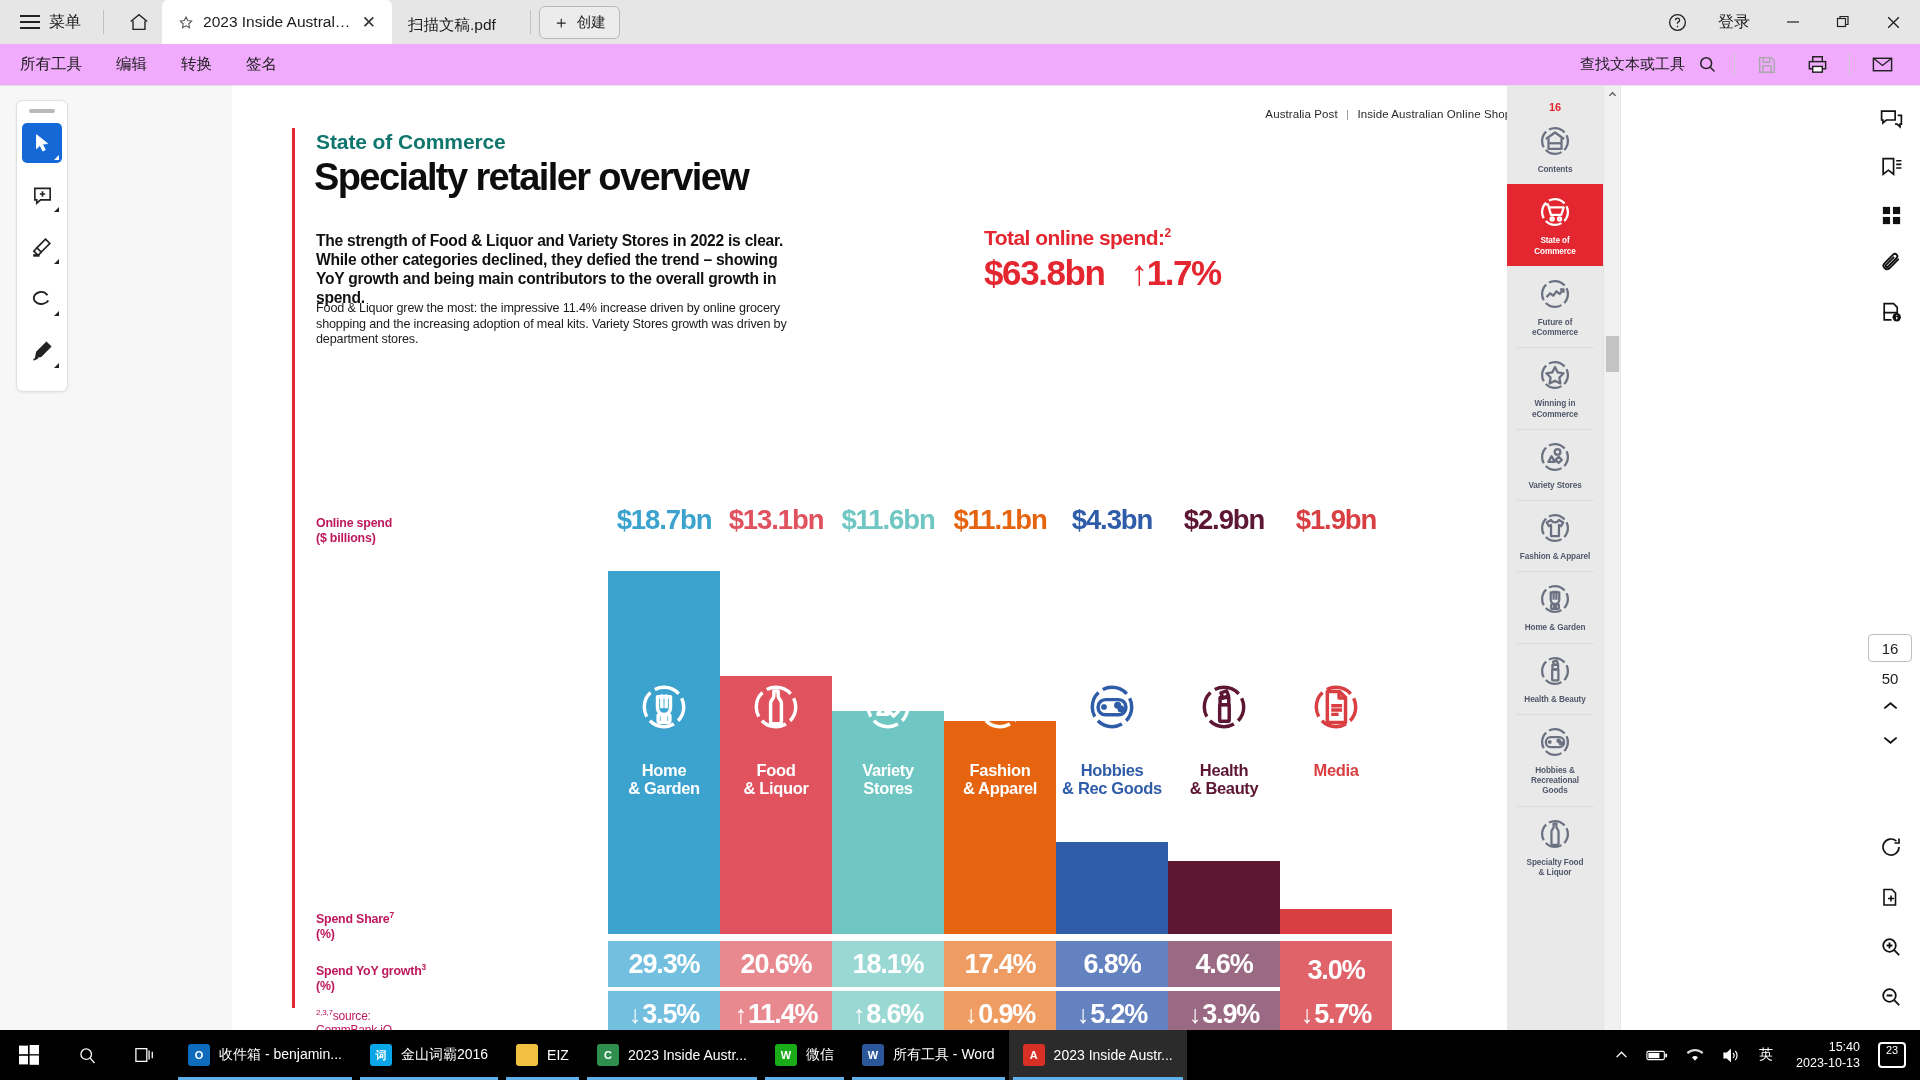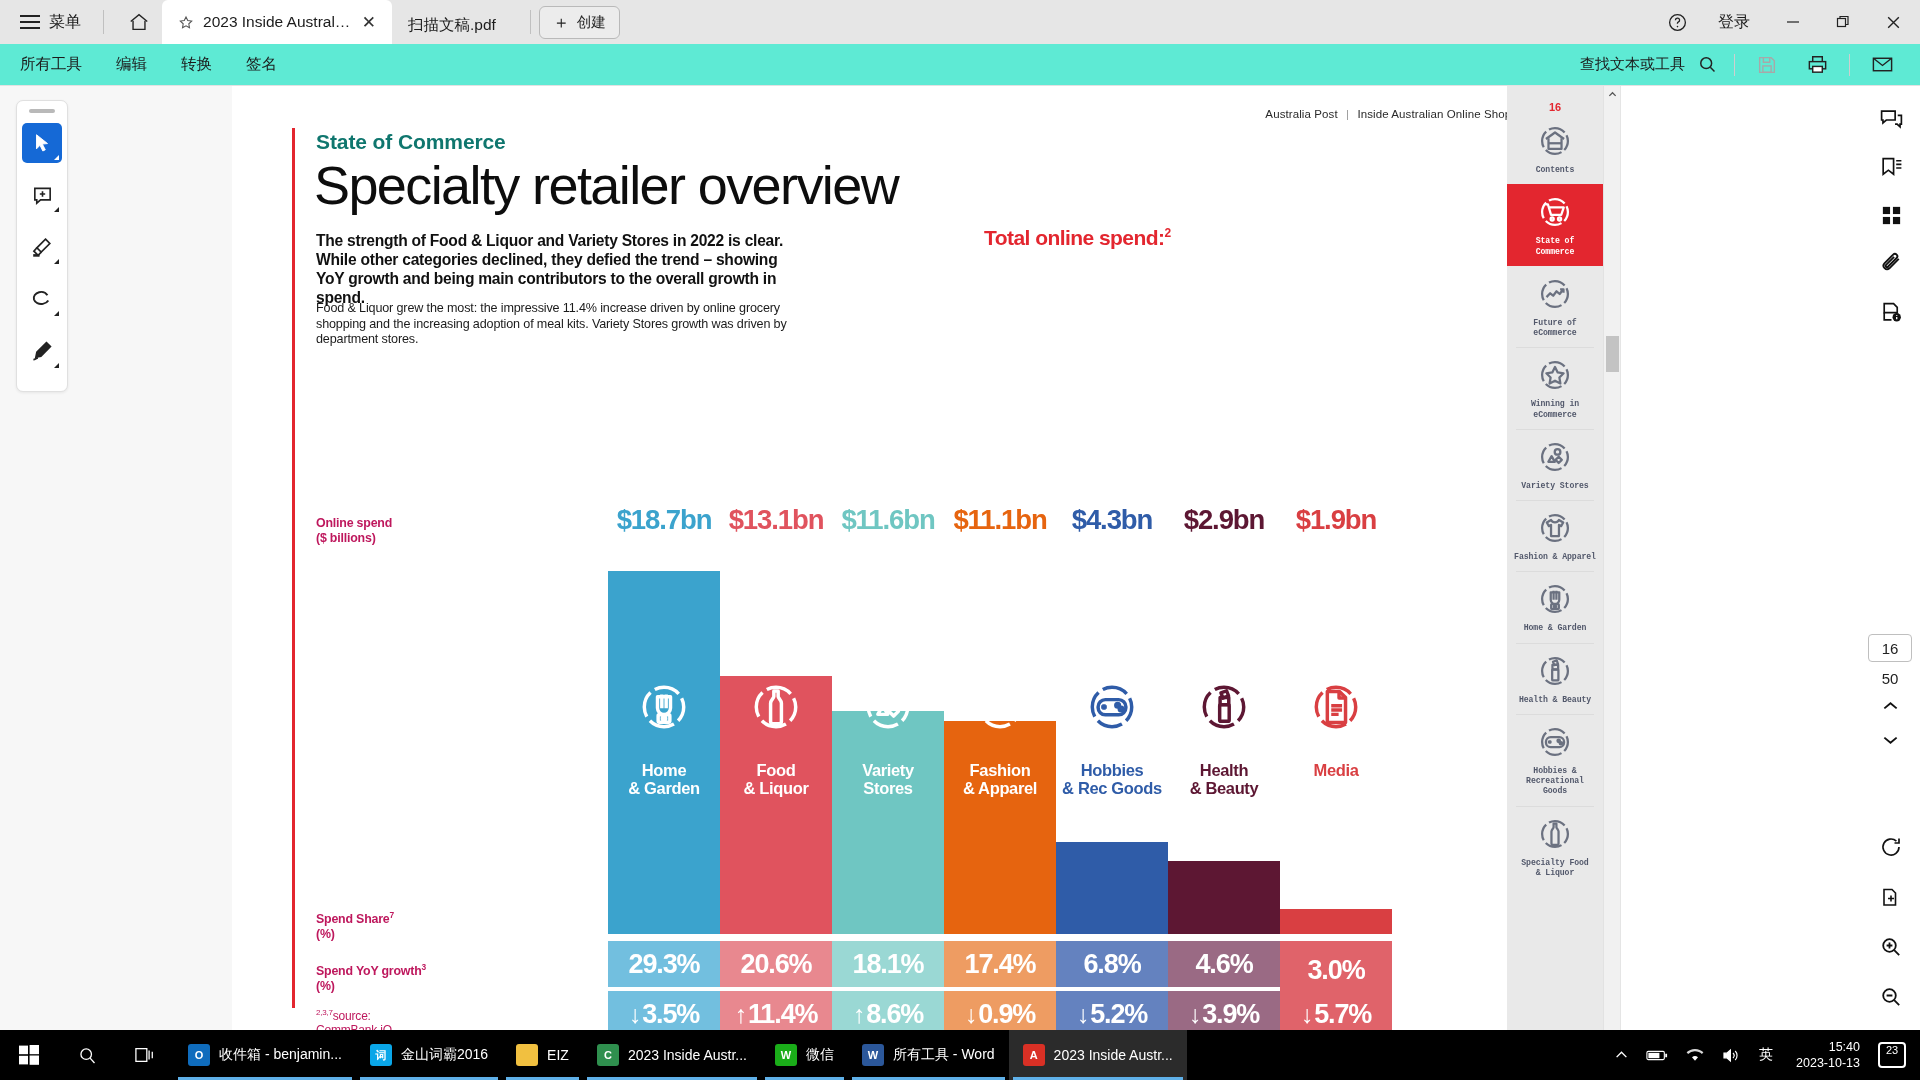--- a/index.html
+++ b/index.html
@@ -42,21 +42,21 @@
     padding: 6px 13px; font-size: 14.5px; cursor: pointer; color:#222;
   }
   .tb-right { margin-left: auto; display: flex; align-items: center; height: 44px; gap: 4px; padding-right: 4px; }
   .tb-icon { width: 42px; height: 44px; display: flex; align-items: center; justify-content: center; cursor: pointer; }
   .signin { font-size: 16px; padding: 0 16px; cursor: pointer; color: #1b1b1b; }
   .wctl { width: 46px; height: 44px; display:flex; align-items:center; justify-content:center; cursor: pointer; }
 
   
   .menubar {
     position: absolute; top: 44px; left: 0; width: 1920px; height: 42px;
-    background: #5eead4; display: flex; align-items: center; border-bottom: 1px solid #e2e2e2;
+    background: #f0abfc; display: flex; align-items: center; border-bottom: 1px solid #e2e2e2;
   }
   .menuitem { font-size: 15.5px; padding: 4px 14px; margin-left: 6px; cursor: pointer; color: #1b1b1b; }
   .menubar-right { margin-left: auto; display: flex; align-items: center; gap: 2px; padding-right: 14px; }
   .findbox { display: flex; align-items: center; gap: 12px; font-size: 15px; color: #1b1b1b; cursor: pointer; padding-right: 8px;}
   .mb-icon { width: 48px; height: 42px; display: flex; align-items: center; justify-content: center; cursor: pointer; }
   .mb-sep { width: 1px; height: 22px; background: #cfcfcf; margin: 0 6px; }
 
   
   .workspace { position: absolute; top: 86px; left: 0; width: 1920px; height: 944px; background: #f7f7f7; }
 
@@ -87,21 +87,21 @@
     position: absolute; right: 24px; top: 22px; font-size: 11.5px; color: #2a2a2a; letter-spacing: .1px;
   }
   .doc-meta span.sep { color:#9a9a9a; padding: 0 5px; }
 
   .redbar {
     position: absolute; left: 60px; top: 42px; width: 3px; height: 880px; background: #e3262f;
   }
 
   .eyebrow { position:absolute; left: 84px; top: 44px; font-size: 21px; font-weight: 700; letter-spacing: -.1px; color: #0f766e; }
   .headline {
-    position: absolute; left: 82px; top: 72px; font-size: 54px; font-weight: 400;
+    position: absolute; left: 82px; top: 72px; font-size: 38px; font-weight: 700;
     letter-spacing: -1.6px; color: #0d0d0d; line-height: 1;
   }
   .lead {
     position: absolute; left: 84px; top: 145px; width: 470px;
     font-size: 15.6px; font-weight: 700; line-height: 1.22; letter-spacing: -.25px; color: #111;
   }
   .sublead {
     position: absolute; left: 84px; top: 215px; width: 500px;
     font-size: 12.6px; font-weight: 400; line-height: 1.25; letter-spacing: -.15px; color: #1b1b1b;
   }
@@ -141,21 +141,21 @@
   .navpage { text-align: center; font-size: 11px; color: #e3262f; padding-top: 15px; font-weight: 600;}
   .navitem {
     position: relative; padding: 11px 4px 9px 4px; text-align: center; cursor: pointer;
     color: #52586b;
   }
   .navitem + .navitem::before {
     content:""; position: absolute; left: 9px; right: 9px; top: 0; height: 1px; background: #dcdcdc;
   }
   .navitem.sel { background: #e3262f; color: #fff; }
   .navitem.sel::before, .navitem.sel + .navitem::before { background: transparent; }
-  .navlabel { font-size: 8.2px; line-height: 1.25; margin-top: 4px; font-weight: 600; letter-spacing: -.1px; font-family: Liberation Mono, monospace;}
+  .navlabel { font-size: 8.2px; line-height: 1.25; margin-top: 4px; font-weight: 600; letter-spacing: -.1px;}
   .navitem.sel .navlabel { color: #fff; }
 
   
   .vscroll {
     position: absolute; left: 1603px; top: 0; width: 17px; height: 944px; background: #f1f1f1; border-left: 1px solid #e2e2e2;
   }
   .vscroll .arrowbtn { height: 17px; display:flex; align-items:center; justify-content:center; cursor: pointer; }
   .vscroll .thumb { position: absolute; left: 2px; width: 13px; height: 36px; background: #c3c3c3; border-radius:0; top: 250px; cursor: pointer;}
 
   
@@ -360,20 +360,24 @@
 
         <div class="redbar"></div>
         <div class="eyebrow">State of Commerce</div>
         <div class="headline">Specialty retailer overview</div>
         <div class="lead">The strength of Food &amp; Liquor and Variety Stores in 2022 is clear. While other categories declined, they defied the trend – showing YoY growth and being main contributors to the overall growth in spend.</div>
         <div class="sublead">Food &amp; Liquor grew the most: the impressive 11.4% increase driven by online grocery shopping and the increasing adoption of meal kits. Variety Stores growth was driven by department stores.</div>
 
         <div class="totals">
           <div class="tl">
             <span>Total online spend:</span><sup>2</sup>
+          </div>
+          <div class="tv">
+            <span>$63.8bn</span>
+            <span>↑1.7%</span>
           </div>
         </div>
 
         <div class="chart">
           <div class="rowlabel" style="left:84px; top:430px;">
             <span>Online spend</span><br>
             <span>($ billions)</span>
           </div>
           <div class="rowlabel" style="left:84px; top:825px;">
             <span>Spend Share</span><sup>7</sup><br>

